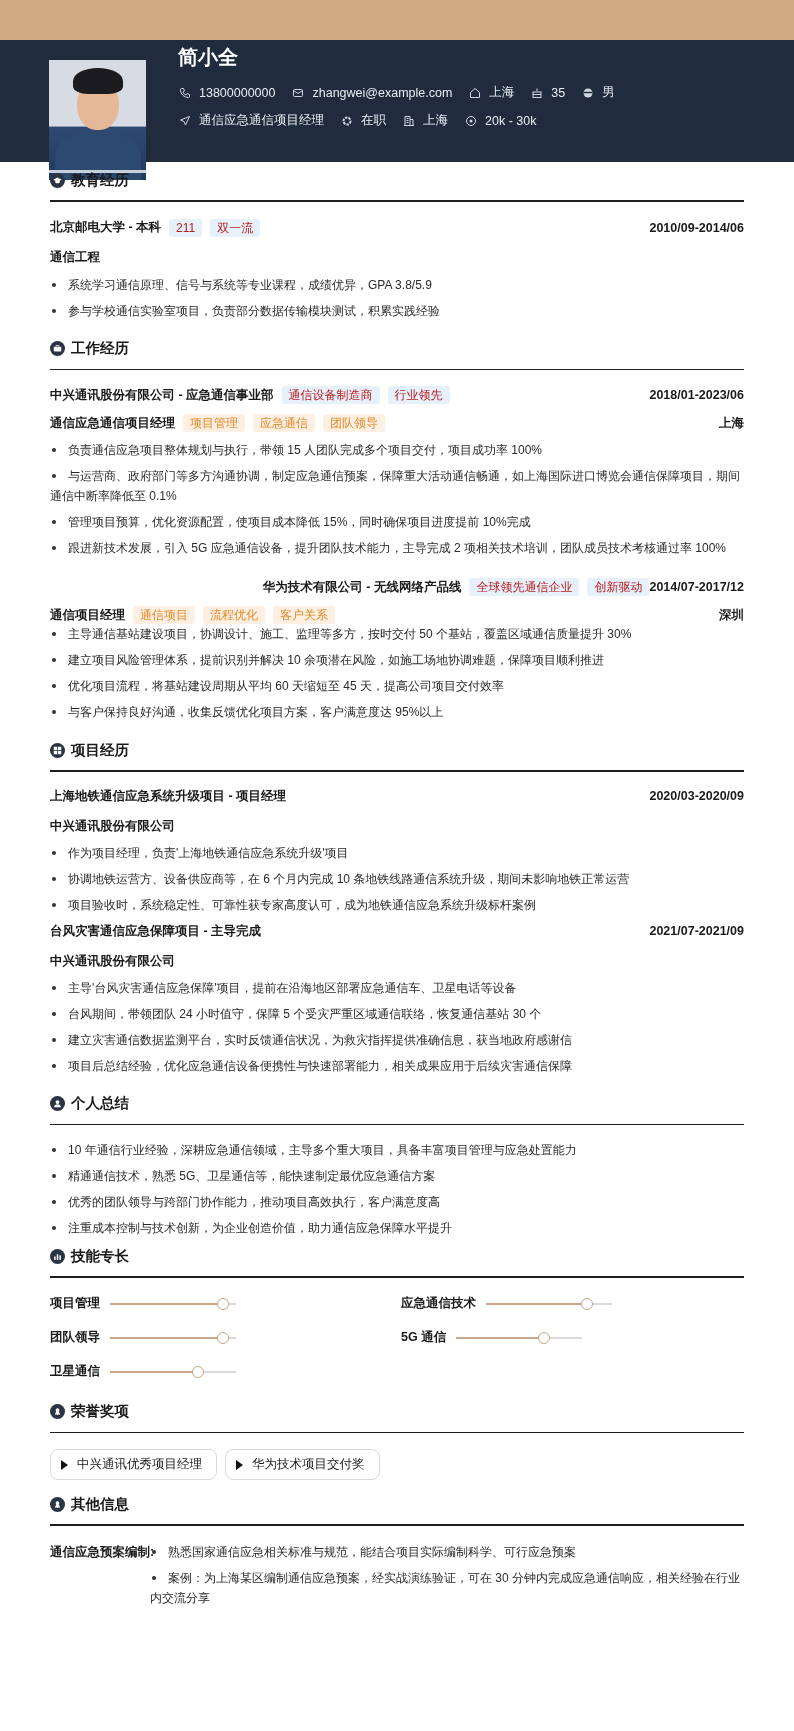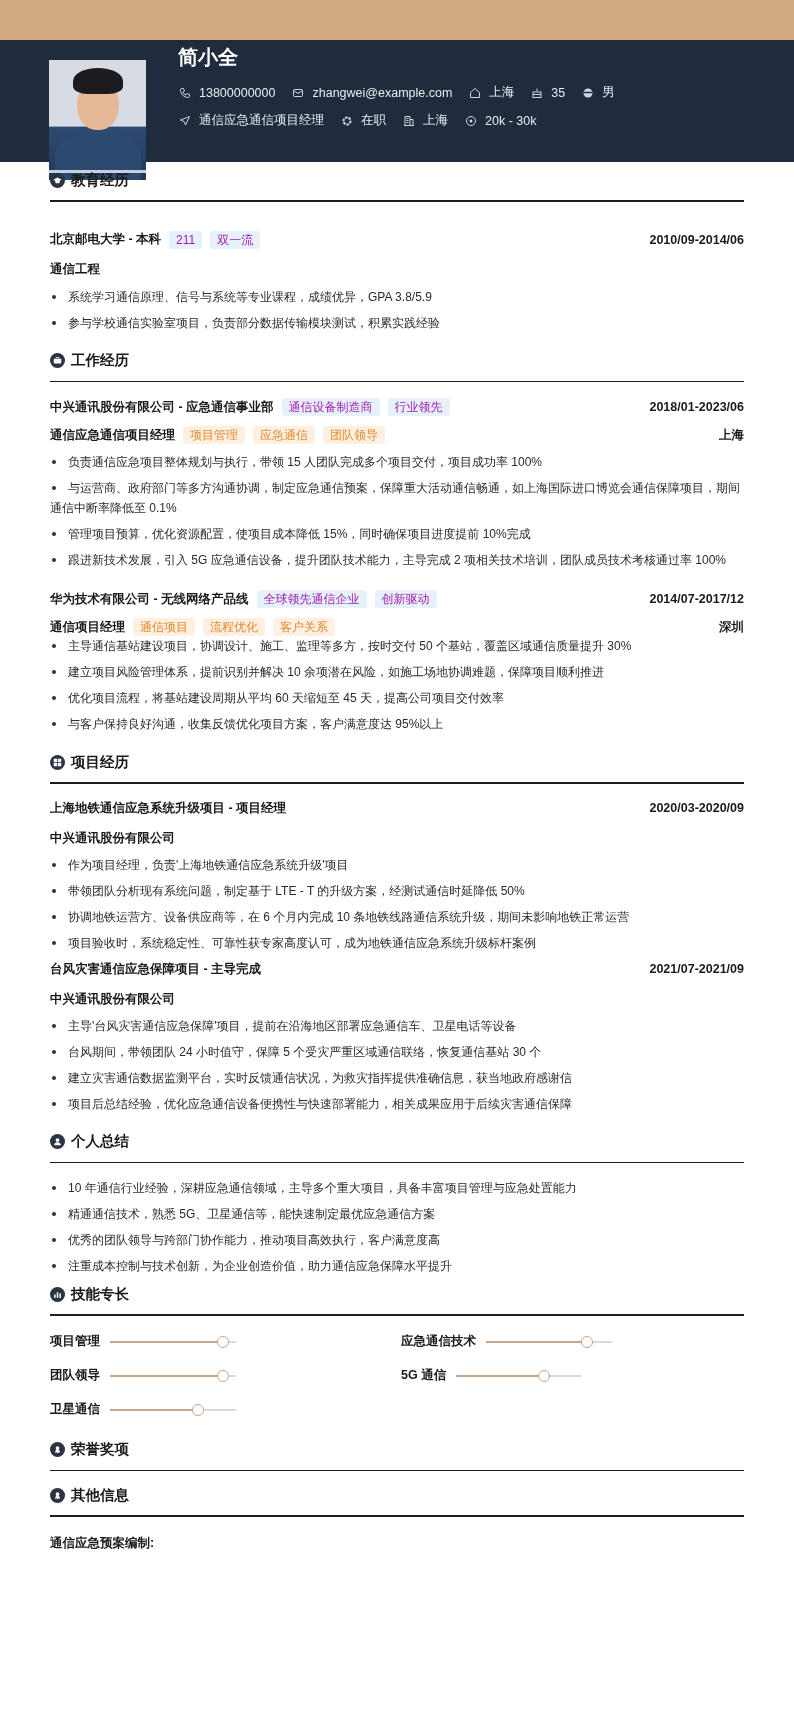--- a/index.html
+++ b/index.html
@@ -19,21 +19,21 @@
   .info-item .ic { width: 14px; height: 14px; margin-right: 7px; display: inline-flex; align-items: center; justify-content: center; }
   .content { position: absolute; left: 50px; top: 150px; width: 694px; }
   .section-title { display: flex; align-items: center; font-size: 14.5px; font-weight: bold; color: #1a1a1a; height: 24px; }
   .section-title .sic { width: 15px; height: 15px; border-radius: 50%; background: #2b3442; margin-right: 6px; display: inline-flex; align-items: center; justify-content: center; }
   .section-rule { height: 1.5px; background: #1e1e1e; margin-top: 8px; }
   .row { display: flex; align-items: center; justify-content: space-between; }
   .row-left { display: flex; align-items: center; }
   .bold { font-weight: bold; font-size: 12.5px; }
   .date { font-weight: bold; font-size: 12.5px; }
   .tag { display: inline-block; padding: 2px 7px; font-size: 12px; border-radius: 3px; margin-left: 8px; line-height: 14px; }
-  .tag.blue { background: #e6f1fb; color: #a21caf; }
+  .tag.blue { background: #e6f1fb; color: #b91c1c; }
   .tag.orange { background: #fdf0e2; color: #e38a2a; }
   ul.bullets { list-style: none; }
   ul.bullets li { position: relative; padding-left: 18px; font-size: 12px; line-height: 20px; margin-bottom: 6px; color: #2a2a2a; }
   ul.bullets li::before { content: ""; position: absolute; left: 2px; top: 8px; width: 4px; height: 4px; border-radius: 50%; background: #333; }
   ul.bullets li.wrap { padding-left: 0; text-indent: 18px; }
   ul.bullets li.wrap::before { left: 2px; }
   .skills { display: grid; grid-template-columns: 351px 343px; row-gap: 10px; margin-top: 14px; }
   .skill { display: flex; align-items: center; height: 24px; }
   .skill-label { font-size: 12.5px; font-weight: bold; margin-right: 10px; white-space: nowrap; }
   .track { position: relative; width: 126px; height: 2px; background: #dadada; }
@@ -148,21 +148,21 @@
     <div class="section-title">
       <span class="sic">
           <svg width="9" height="9" viewBox="0 0 24 24">
             <path d="M12 4L1 10l11 6 11-6z" fill="#fff"></path>
             <path d="M6 13v4c3 3 9 3 12 0v-4" fill="#fff"></path>
           </svg>
         </span>
       <span>教育经历</span>
     </div>
     <div class="section-rule"></div>
-    <div class="row" style="margin-top:29px;">
+    <div class="row" style="margin-top:17px;">
       <div class="row-left">
         <span class="bold">北京邮电大学 - 本科</span>
         <span class="tag blue">211</span>
         <span class="tag blue">双一流</span>
       </div>
       <span class="date">2010/09-2014/06</span>
     </div>
     <div class="bold" style="margin-top:12px;">通信工程</div>
     <ul class="bullets" style="margin-top:9px;">
       <li>系统学习通信原理、信号与系统等专业课程，成绩优异，GPA 3.8/5.9</li>
@@ -202,21 +202,21 @@
       </div>
       <ul class="bullets" style="margin-top:8px;">
         <li>负责通信应急项目整体规划与执行，带领 15 人团队完成多个项目交付，项目成功率 100%</li>
         <li class="wrap">与运营商、政府部门等多方沟通协调，制定应急通信预案，保障重大活动通信畅通，如上海国际进口博览会通信保障项目，期间通信中断率降低至 0.1%</li>
         <li>管理项目预算，优化资源配置，使项目成本降低 15%，同时确保项目进度提前 10%完成</li>
         <li>跟进新技术发展，引入 5G 应急通信设备，提升团队技术能力，主导完成 2 项相关技术培训，团队成员技术考核通过率 100%</li>
       </ul>
     </div>
 
     <div>
-      <div class="row" style="margin-top:20px;">
+      <div class="row" style="margin-top:20px;justify-content:flex-end;">
         <div class="row-left">
           <span class="bold">华为技术有限公司 - 无线网络产品线</span>
           <span class="tag blue">全球领先通信企业</span>
           <span class="tag blue">创新驱动</span>
         </div>
         <span class="date">2014/07-2017/12</span>
       </div>
       <div class="row" style="margin-top:10px;">
         <div class="row-left">
           <span class="bold">通信项目经理</span>
@@ -250,21 +250,20 @@
     <div class="section-rule"></div>
 
     <div>
       <div class="row" style="margin-top:16px;">
         <span class="bold">上海地铁通信应急系统升级项目 - 项目经理</span>
         <span class="date">2020/03-2020/09</span>
       </div>
       <div class="bold" style="margin-top:13px;">中兴通讯股份有限公司</div>
       <ul class="bullets" style="margin-top:8px;">
         <li>作为项目经理，负责'上海地铁通信应急系统升级'项目</li>
-        <li>带领团队分析现有系统问题，制定基于 LTE - T 的升级方案，经测试通信时延降低 50%</li>
         <li>协调地铁运营方、设备供应商等，在 6 个月内完成 10 条地铁线路通信系统升级，期间未影响地铁正常运营</li>
         <li>项目验收时，系统稳定性、可靠性获专家高度认可，成为地铁通信应急系统升级标杆案例</li>
       </ul>
     </div>
 
     <div>
       <div class="row" style="margin-top:8px;">
         <span class="bold">台风灾害通信应急保障项目 - 主导完成</span>
         <span class="date">2021/07-2021/09</span>
       </div>
@@ -352,31 +351,45 @@
     <div class="section-title">
       <span class="sic">
           <svg width="9" height="9" viewBox="0 0 24 24">
             <circle cx="12" cy="8" r="5" fill="#fff"></circle>
             <path d="M8 12l-3 9 4-2 3 3 3-3 4 2-3-9z" fill="#fff"></path>
           </svg>
         </span>
       <span>荣誉奖项</span>
     </div>
     <div class="section-rule"></div>
+    <div class="awards">
+      <div class="award">
+        <span class="tri"></span>
+        <span>中兴通讯优秀项目经理</span>
+      </div>
+      <div class="award">
+        <span class="tri"></span>
+        <span>华为技术项目交付奖</span>
+      </div>
+    </div>
   </div>
 
   <div style="margin-top:12px;">
     <div class="section-title">
       <span class="sic">
           <svg width="9" height="9" viewBox="0 0 24 24">
             <circle cx="12" cy="8" r="5" fill="#fff"></circle>
             <path d="M8 12l-3 9 4-2 3 3 3-3 4 2-3-9z" fill="#fff"></path>
           </svg>
         </span>
       <span>其他信息</span>
     </div>
     <div class="section-rule"></div>
     <div class="other">
       <span class="other-label">通信应急预案编制:</span>
+      <ul class="bullets">
+        <li>熟悉国家通信应急相关标准与规范，能结合项目实际编制科学、可行应急预案</li>
+        <li class="wrap">案例：为上海某区编制通信应急预案，经实战演练验证，可在 30 分钟内完成应急通信响应，相关经验在行业内交流分享</li>
+      </ul>
     </div>
   </div>
 
 </div>
 
 </body></html>

